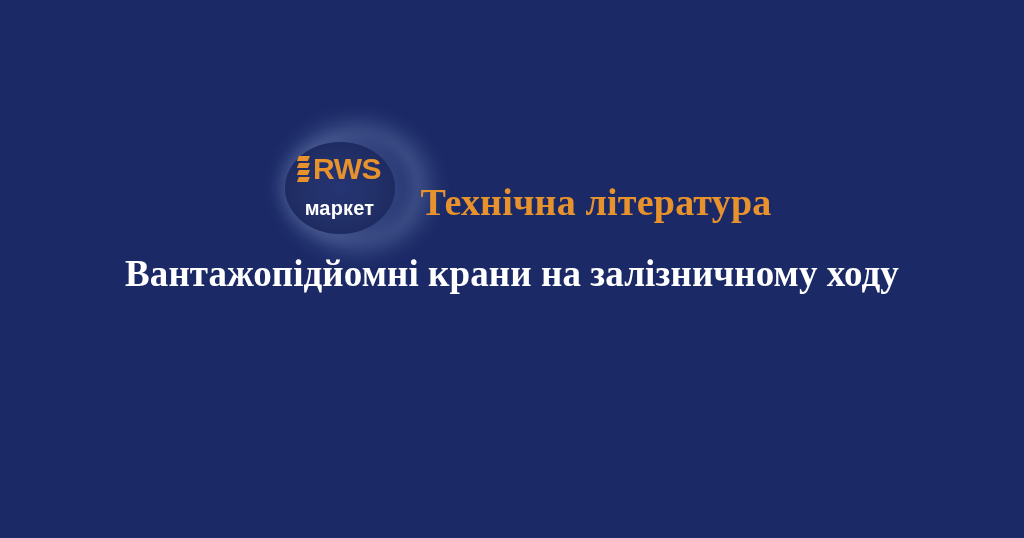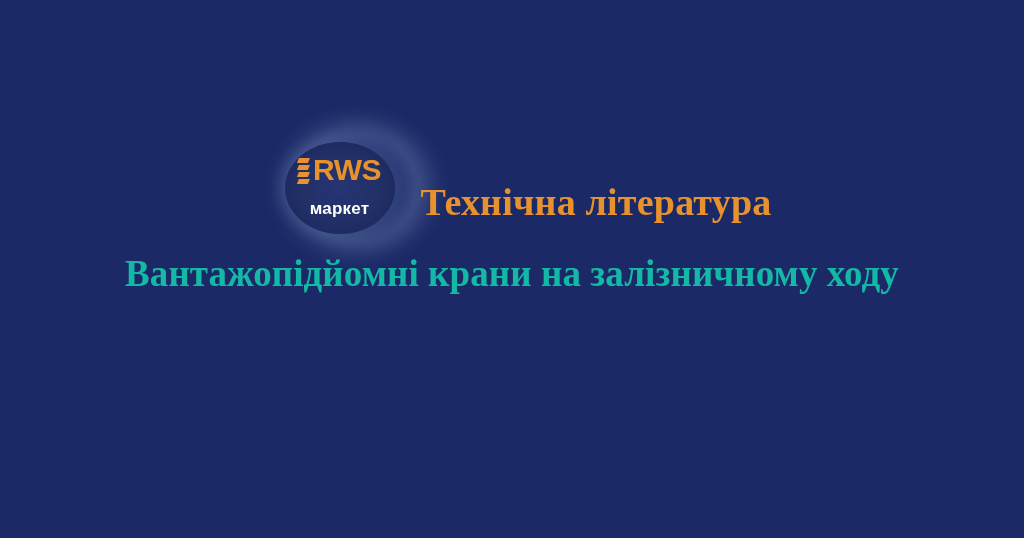--- a/index.html
+++ b/index.html
@@ -102,21 +102,21 @@
     font-weight: 700;
     font-size: 30px;
     letter-spacing: -0.5px;
     color: #e8922e;
     line-height: 0.88;
   }
 
   .logo-market {
     font-family: "Liberation Sans", "DejaVu Sans", sans-serif;
     font-weight: 700;
-    font-size: 17px;
+    font-size: 20px;
     color: #ffffff;
     letter-spacing: 0.2px;
     margin-top: 16px;
     line-height: 1;
   }
 
   .kicker {
     font-family: "Liberation Serif", "DejaVu Serif", serif;
     font-weight: 700;
     font-size: 38px;
@@ -131,21 +131,21 @@
     left: 0;
     top: 248px;
     width: 1024px;
     text-align: center;
   }
 
   .title-line {
     display: block;
     font-family: "Liberation Serif", "DejaVu Serif", serif;
     font-weight: 700;
-    color: #14b8a6;
+    color: #ffffff;
     font-size: 37px;
     line-height: 52px;
     letter-spacing: 0.1px;
     white-space: nowrap;
   }
 </style>
 </head>
 <body>
 
 <div class="banner">

